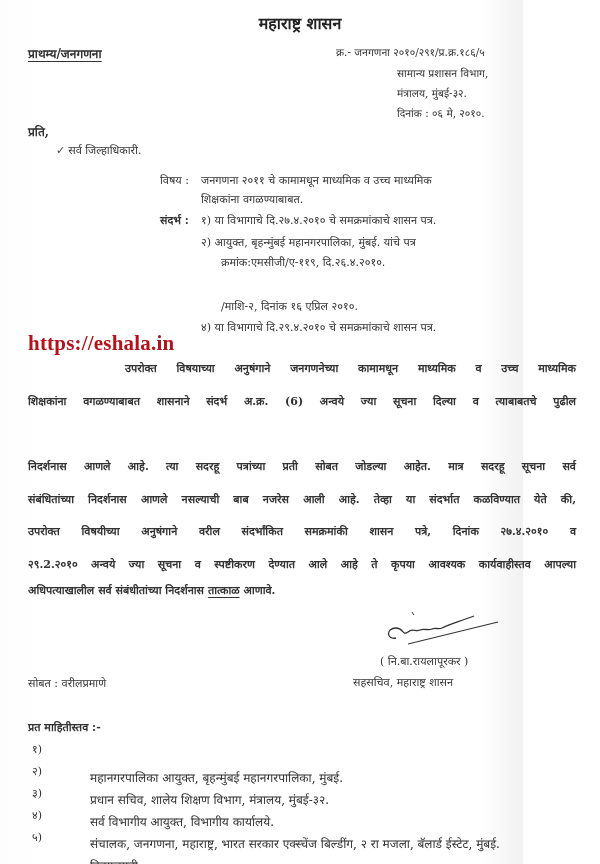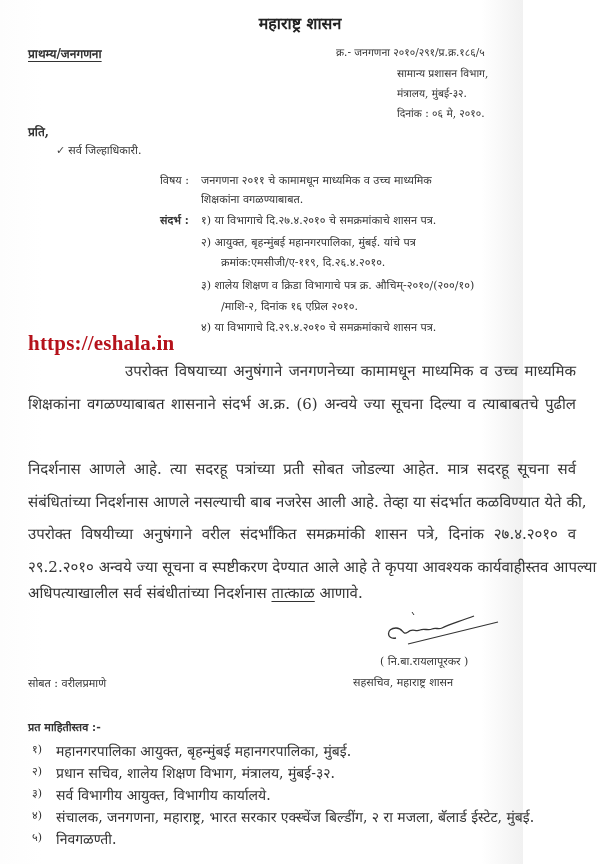--- a/index.html
+++ b/index.html
@@ -15,31 +15,31 @@
   .abs { position: absolute; white-space: nowrap; }
   .title { left: 0; width: 600px; top: 12px; text-align: center; font-size: 16px; font-weight: bold; color: #222; }
   .ref-left { left: 28px; top: 45px; font-size: 12px; text-decoration: underline; text-underline-offset: 3px; font-weight: bold; color: #333; }
   .ref-right { left: 336px; top: 45px; font-size: 10.5px; color: #333; }
   .addr { left: 397px; font-size: 10.5px; color: #333; text-align: center; }
   .prati { left: 28px; top: 123px; font-size: 12px; font-weight: bold; color: #333; }
   .recipient { left: 56px; top: 142px; font-size: 11px; color: #333; }
   .check { color: #444; font-size: 11px; margin-right: 3px; }
   .subj { font-size: 11px; color: #333; }
   .watermark { left: 28px; top: 331px; font-family: "Liberation Serif", serif; font-size: 21px; font-weight: bold; color: #b5121b; letter-spacing: 0.2px; }
-  .para-line { left: 28px; font-size: 15px; color: #333; width: 548px; text-align: justify; text-align-last: justify; }
+  .para-line { left: 28px; font-size: 11px; color: #333; width: 548px; text-align: justify; text-align-last: justify; font-weight: bold; }
   .para-first { left: 125px; width: 451px; }
   .para-last { text-align-last: left; }
   .underline-word { text-decoration: underline; text-underline-offset: 3px; }
   .sig { left: 382px; top: 610px; }
   .signame { left: 380px; top: 653px; font-size: 11px; color: #333; }
   .sigdes { left: 353px; top: 674px; font-size: 11px; color: #333; }
   .encl { left: 28px; top: 675px; font-size: 11px; color: #333; }
   .copyhead { left: 28px; top: 719px; font-size: 11px; font-weight: bold; color: #333; }
   .copy-num { left: 32px; font-size: 11px; color: #333; }
-  .copy-text { left: 56px; font-size: 14px; color: #333; }
+  .copy-text { left: 90px; font-size: 12px; color: #333; margin-top: 28px; }
 </style>
 </head>
 <body>
 
 <div class="page">
 
   <div class="abs title">महाराष्ट्र शासन</div>
 
   <div class="abs ref-left">प्राथम्य/जनगणना</div>
   <div class="abs ref-right">क्र.- जनगणना २०१०/२९१/प्र.क्र.१८६/५</div>
@@ -57,23 +57,20 @@
   <div class="abs subj" style="left:201px; top:191px">शिक्षकांना वगळण्याबाबत.</div>
 
   <div class="abs subj" style="left:160px; top:212px; font-weight:bold">संदर्भ :</div>
   <div class="abs subj" style="left:201px; top:212px">
     <span>१)</span> <span>या विभागाचे दि.२७.४.२०१० चे समक्रमांकाचे शासन पत्र.</span>
   </div>
   <div class="abs subj" style="left:201px; top:234px">
     <span>२)</span> <span>आयुक्त, बृहन्मुंबई महानगरपालिका, मुंबई. यांचे पत्र</span>
   </div>
   <div class="abs subj" style="left:221px; top:254px">क्रमांक:एमसीजी/ए-११९, दि.२६.४.२०१०.</div>
-  <div class="abs subj" style="left:201px; top:277px">
-    <span>३)</span> <span>शालेय शिक्षण व क्रिडा विभागाचे पत्र क्र. औचिम्-२०१०/(२००/१०)</span>
-  </div>
   <div class="abs subj" style="left:221px; top:298px">/माशि-२, दिनांक १६ एप्रिल २०१०.</div>
   <div class="abs subj" style="left:201px; top:319px">
     <span>४)</span> <span>या विभागाचे दि.२९.४.२०१० चे समक्रमांकाचे शासन पत्र.</span>
   </div>
 
   <div class="abs watermark">https://eshala.in</div>
 
   <div class="abs para-line para-first" style="top:360px">उपरोक्त विषयाच्या अनुषंगाने जनगणनेच्या कामामधून माध्यमिक व उच्च माध्यमिक</div>
   <div class="abs para-line" style="top:393px">शिक्षकांना वगळण्याबाबत  शासनाने संदर्भ अ.क्र. (6) अन्वये ज्या सूचना दिल्या व त्याबाबतचे पुढील</div>
   <div class="abs para-line" style="top:458px">निदर्शनास आणले आहे. त्या सदरहू पत्रांच्या प्रती सोबत जोडल्या आहेत. मात्र सदरहू  सूचना सर्व</div>

